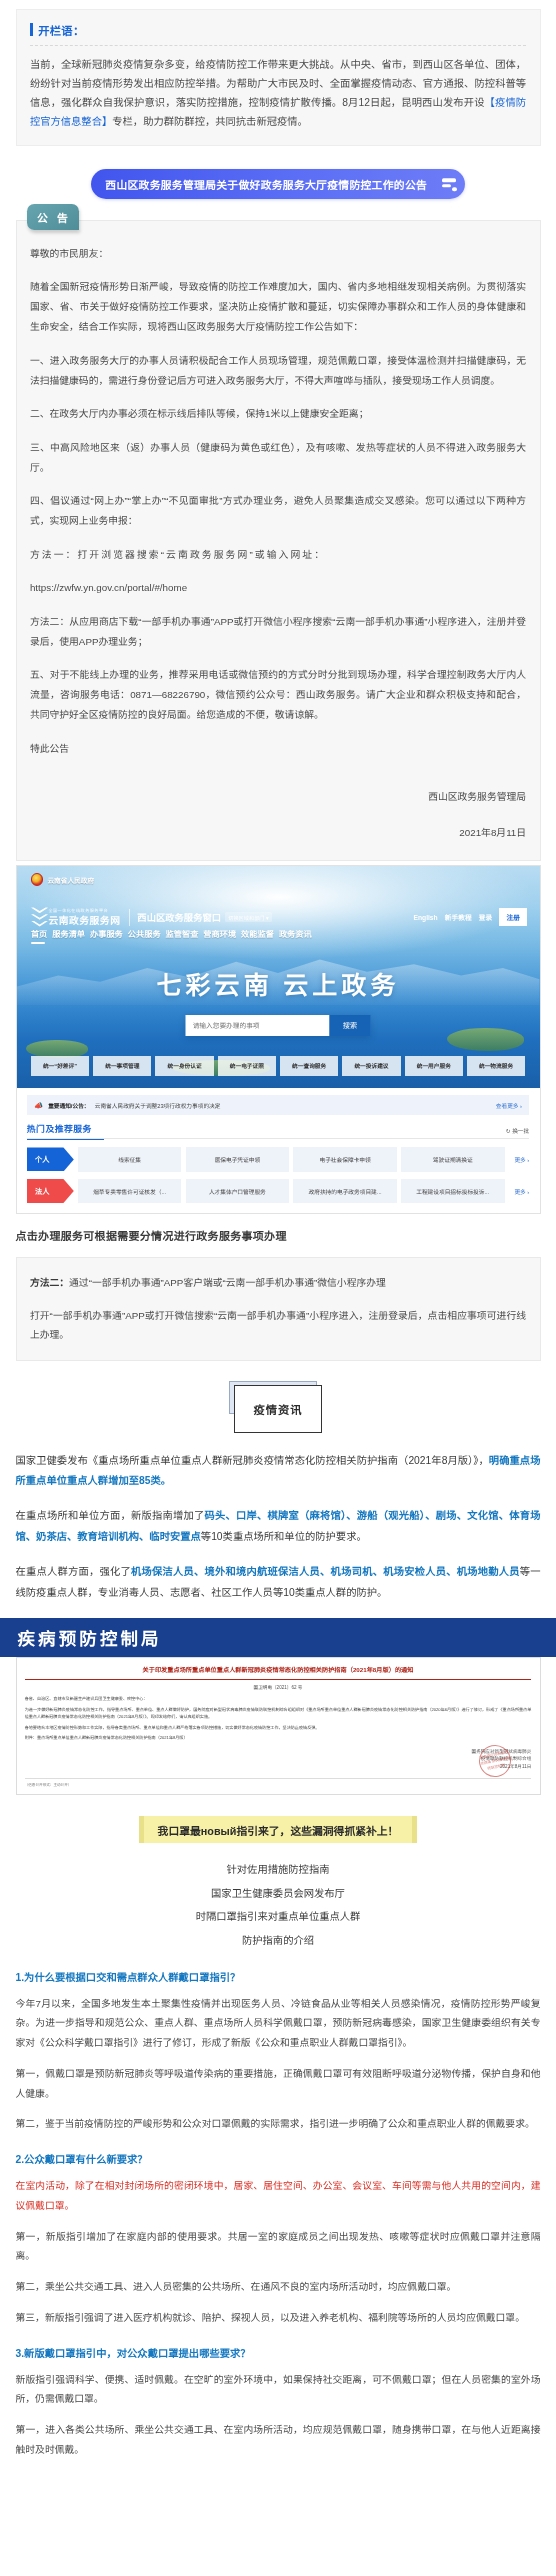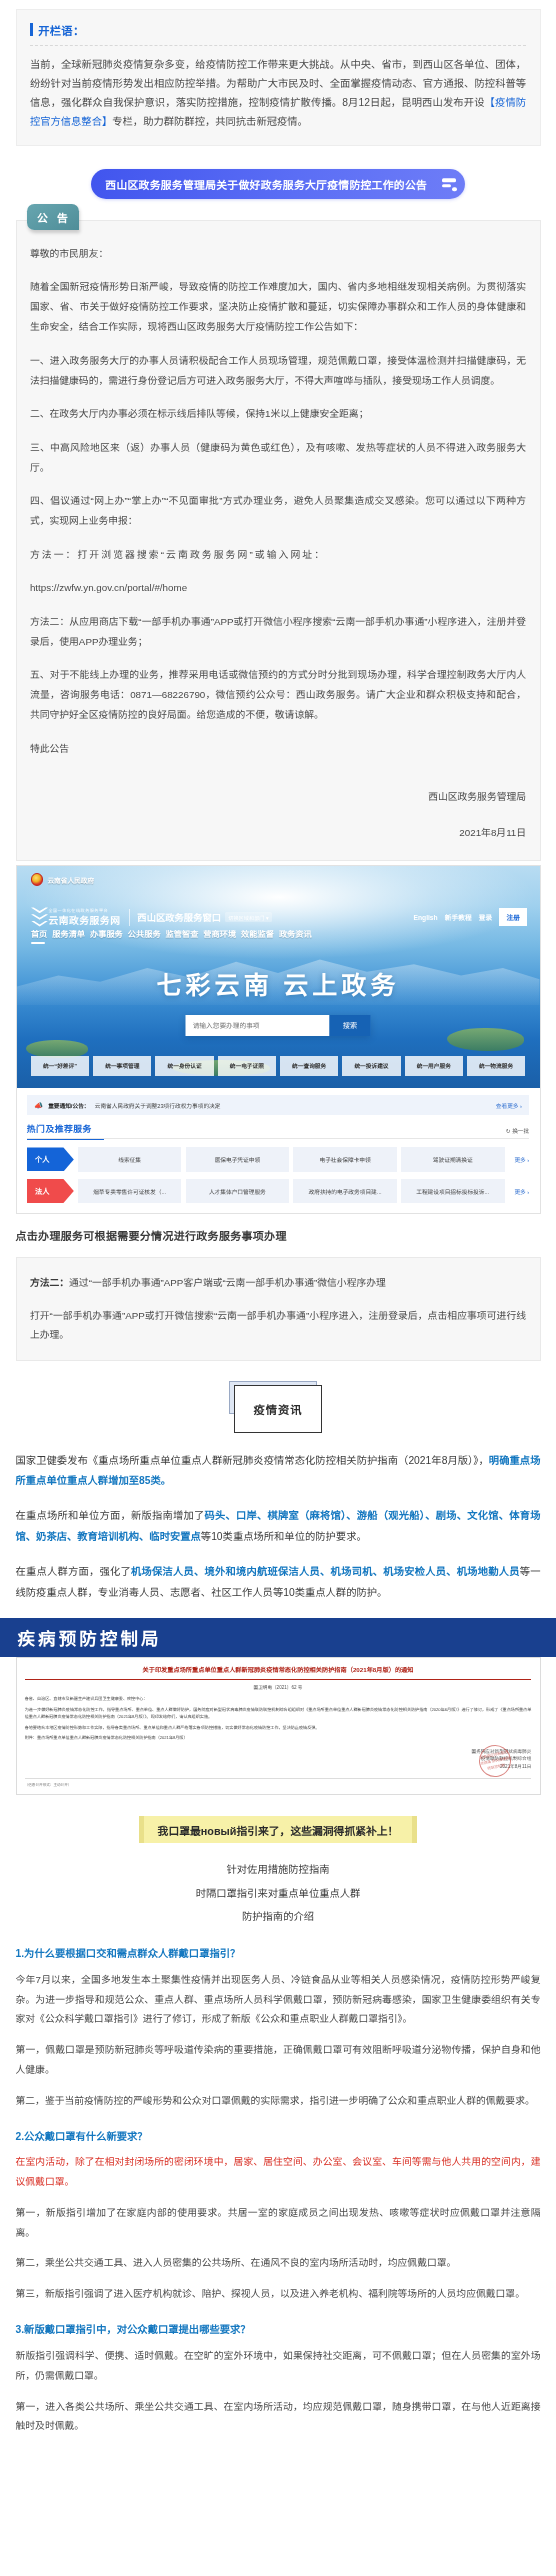--- a/index.html
+++ b/index.html
@@ -464,20 +464,21 @@
     </div>
     <div class="doc-foot">（信息公开形式：主动公开）</div>
   </div>
 
   <div class="hl-bar-wrap">
     <div class="hl-bar">我口罩最новый指引来了，这些漏洞得抓紧补上！</div>
   </div>
 
   <div class="center-lines">
     <div>针对佐用措施防控指南</div>
+    <div>国家卫生健康委员会网发布厅</div>
     <div>时隔口罩指引来对重点单位重点人群</div>
     <div>防护指南的介绍</div>
   </div>
 
   <section class="faq">
 
     <div class="faq-item">
       <div class="faq-q">1.为什么要根据口交和需点群众人群戴口罩指引？</div>
       <div class="faq-a">
         <p>今年7月以来，全国多地发生本土聚集性疫情并出现医务人员、冷链食品从业等相关人员感染情况，疫情防控形势严峻复杂。为进一步指导和规范公众、重点人群、重点场所人员科学佩戴口罩，预防新冠病毒感染，国家卫生健康委组织有关专家对《公众科学戴口罩指引》进行了修订，形成了新版《公众和重点职业人群戴口罩指引》。</p>

